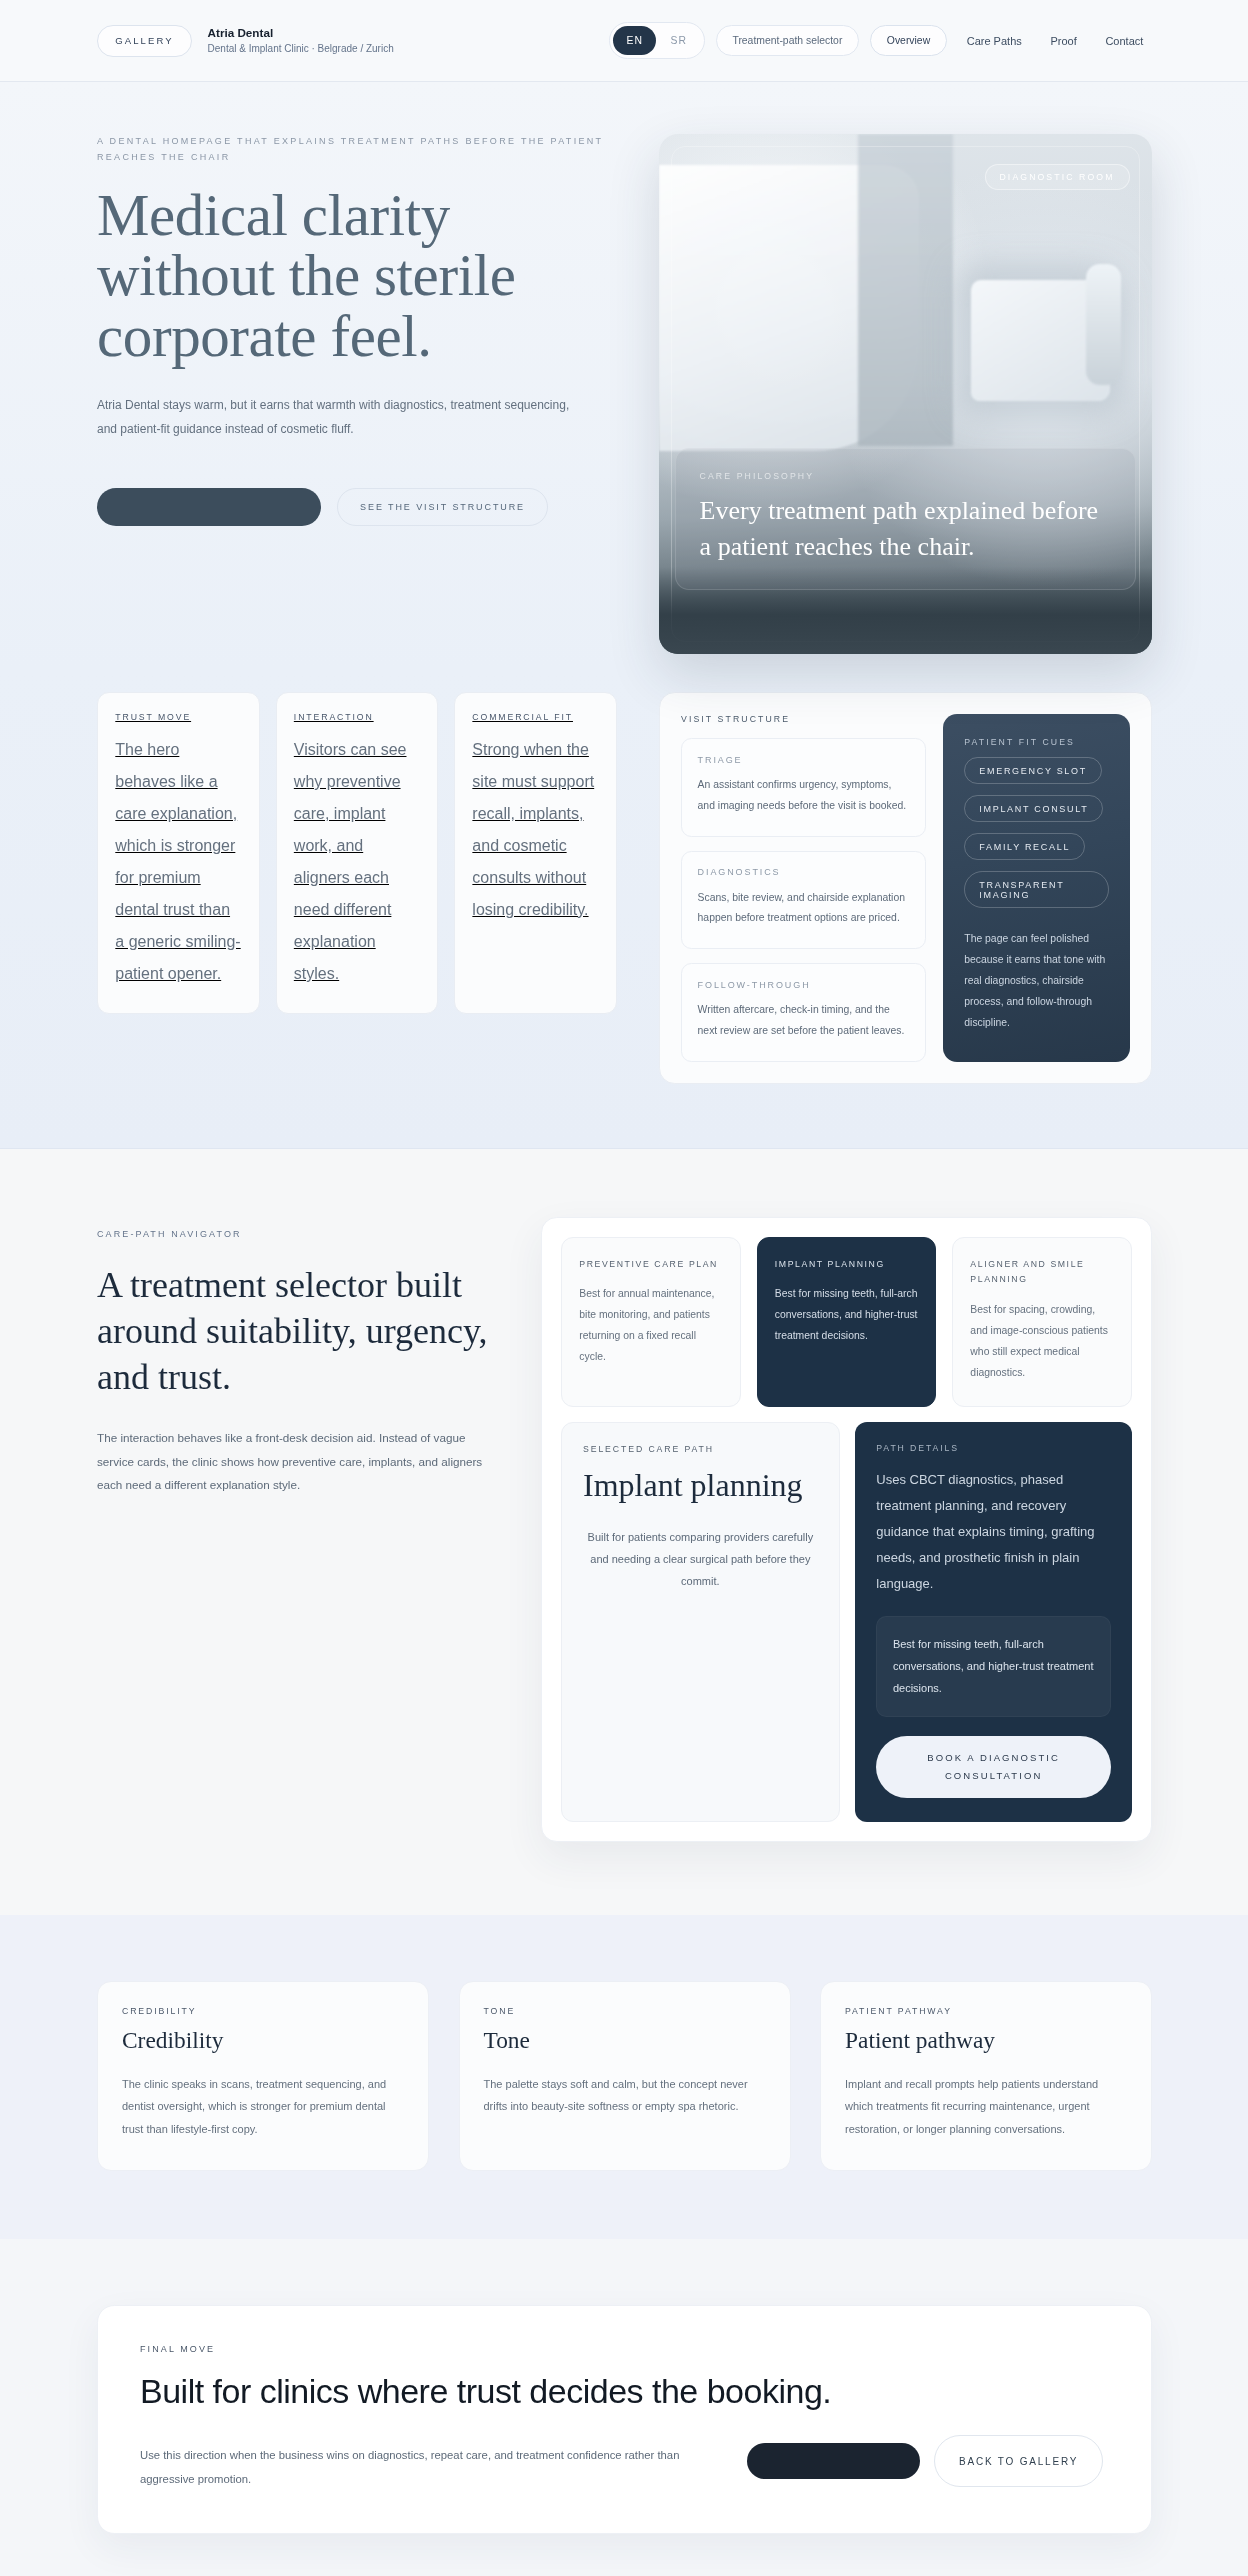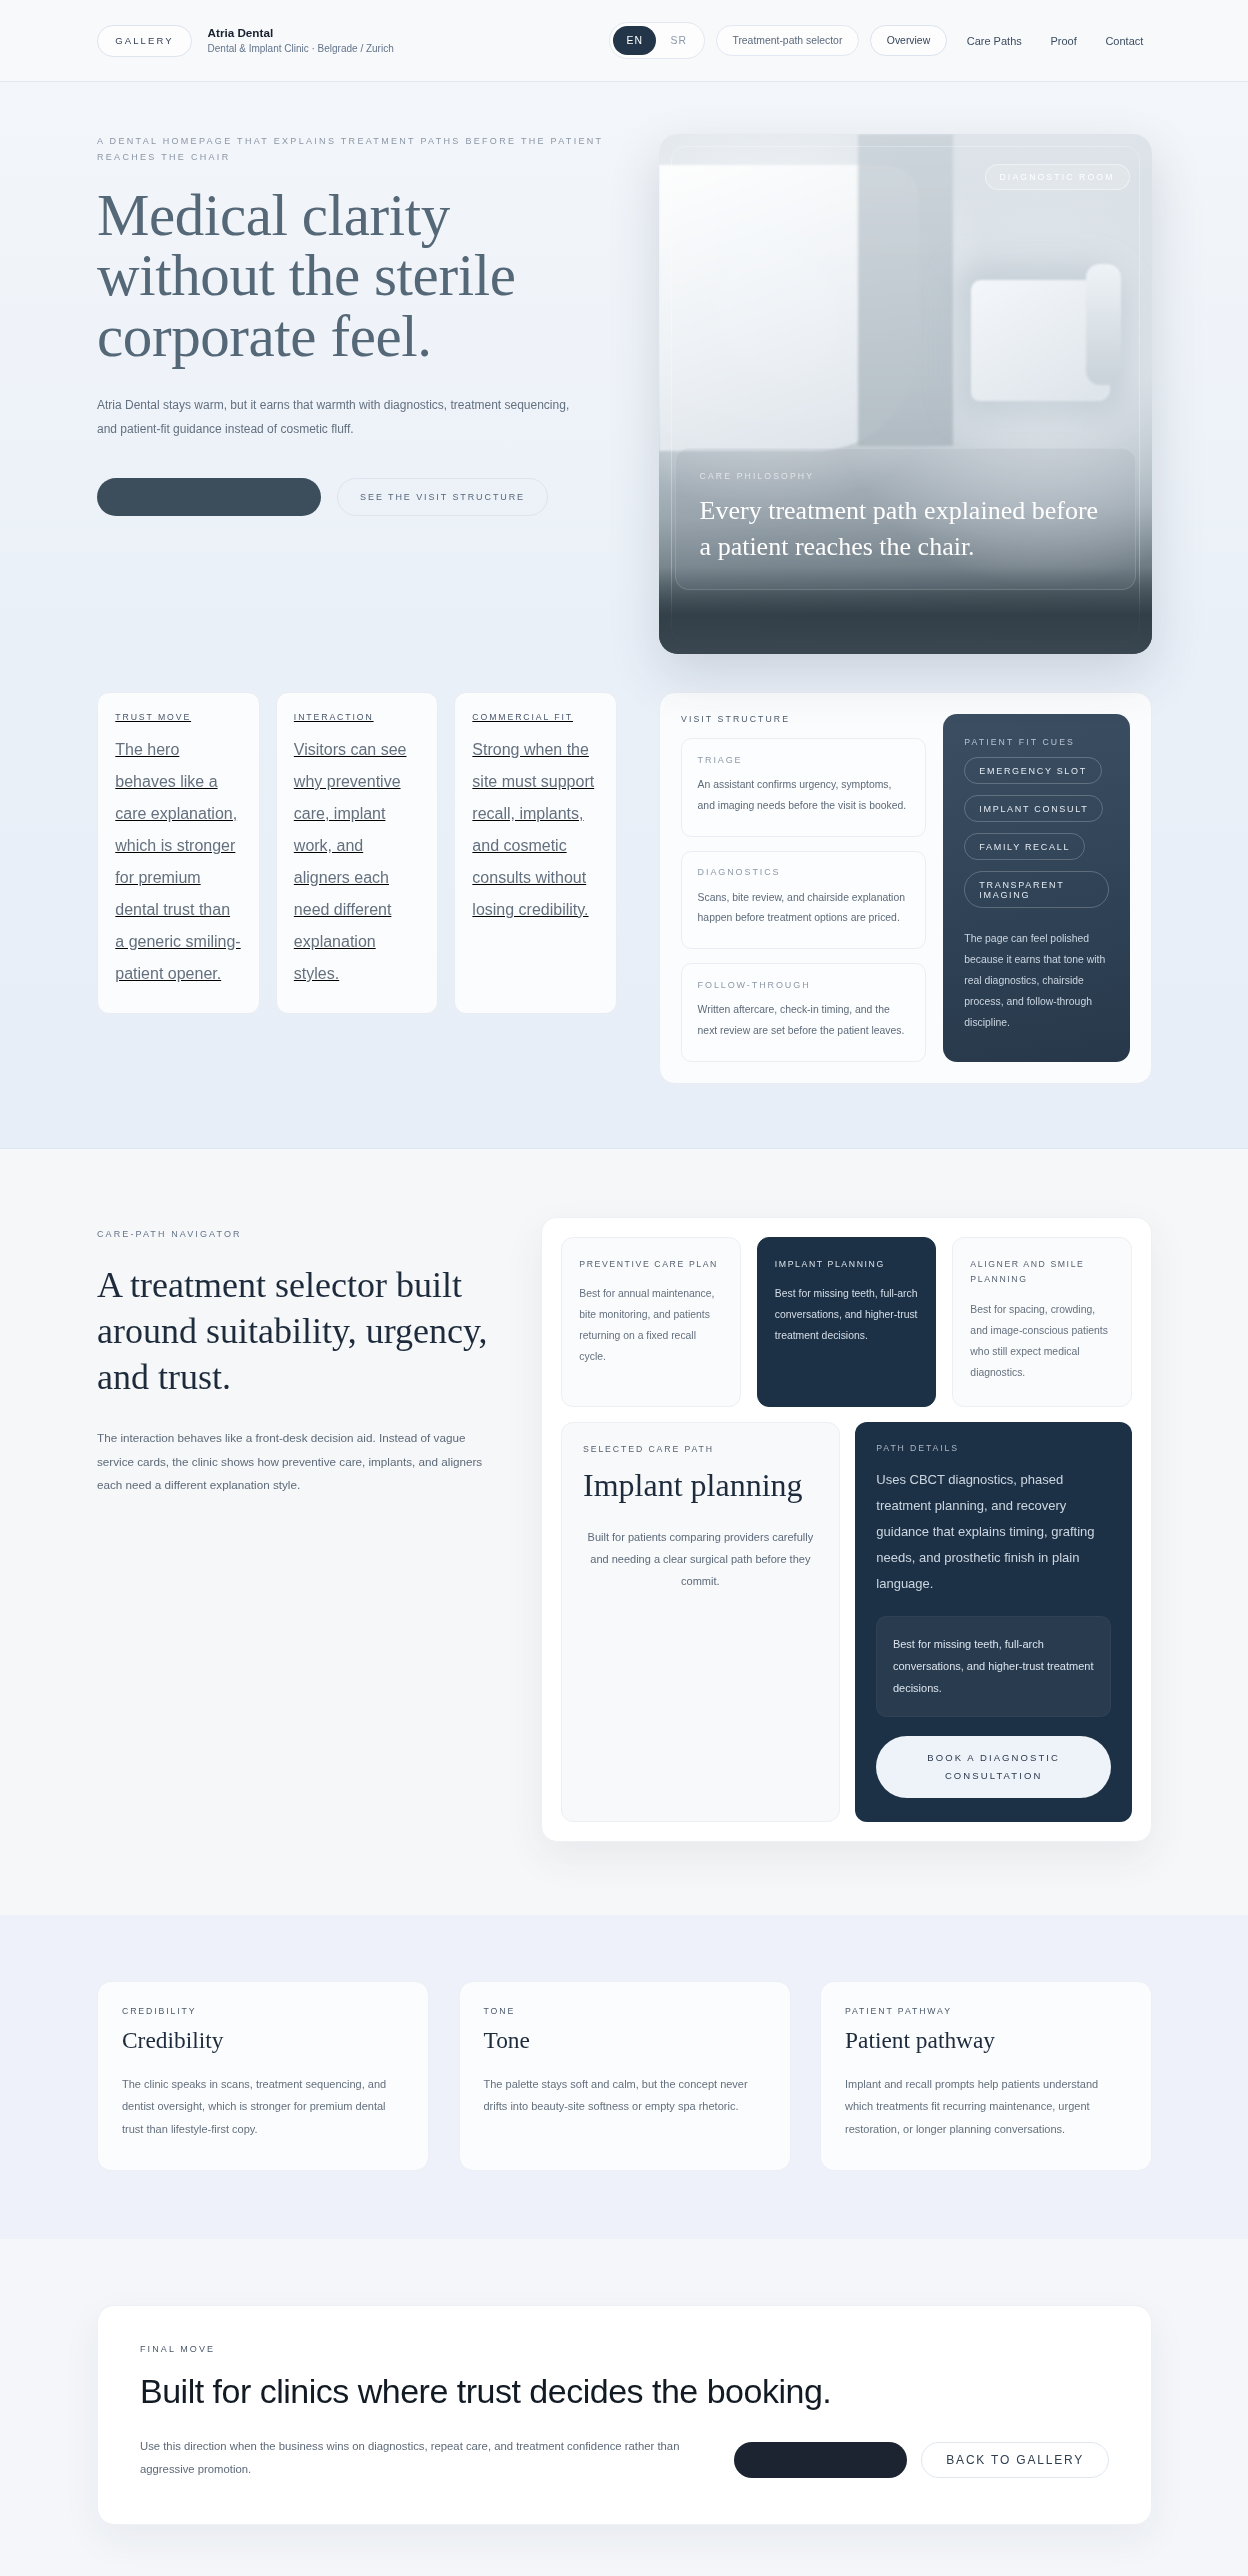--- a/index.html
+++ b/index.html
@@ -120,21 +120,21 @@
     margin-top: 19px;
     letter-spacing: -0.4px;
   }
   .hero-p {
     font-size: 12px;
     line-height: 2.0;
     color: #63707f;
     margin-top: 26px;
     max-width: 486px;
   }
-  .hero-btns { display: flex; gap: 15.6px; margin-top: 37px; align-items: flex-end; }
+  .hero-btns { display: flex; gap: 15.6px; margin-top: 47px; align-items: flex-end; }
   .btn-solid {
     background: #3c4d5c;
     border-radius: 866px;
     height: 38px;
     width: 224px;
     border: none;
     color: #3c4d5c;
     font-size: 9.5px;
   }
   .btn-ghost {
@@ -520,23 +520,23 @@
     border-radius: 866px;
     height: 36px;
     width: 173px;
     color: #1b2430;
     font-size: 9.5px;
   }
   .btn-outline {
     border: 0.9px solid #e0e6ee;
     background: #ffffff;
     border-radius: 866px;
-    height: 36px;
+    height: 52px;
     padding: 0 24px;
-    font-size: 12px;
+    font-size: 10px;
     letter-spacing: 1.8px;
     color: #31404f;
   }
 </style>
 </head>
 <body>
 
 <div class="page">
 
   <div class="topbar">

